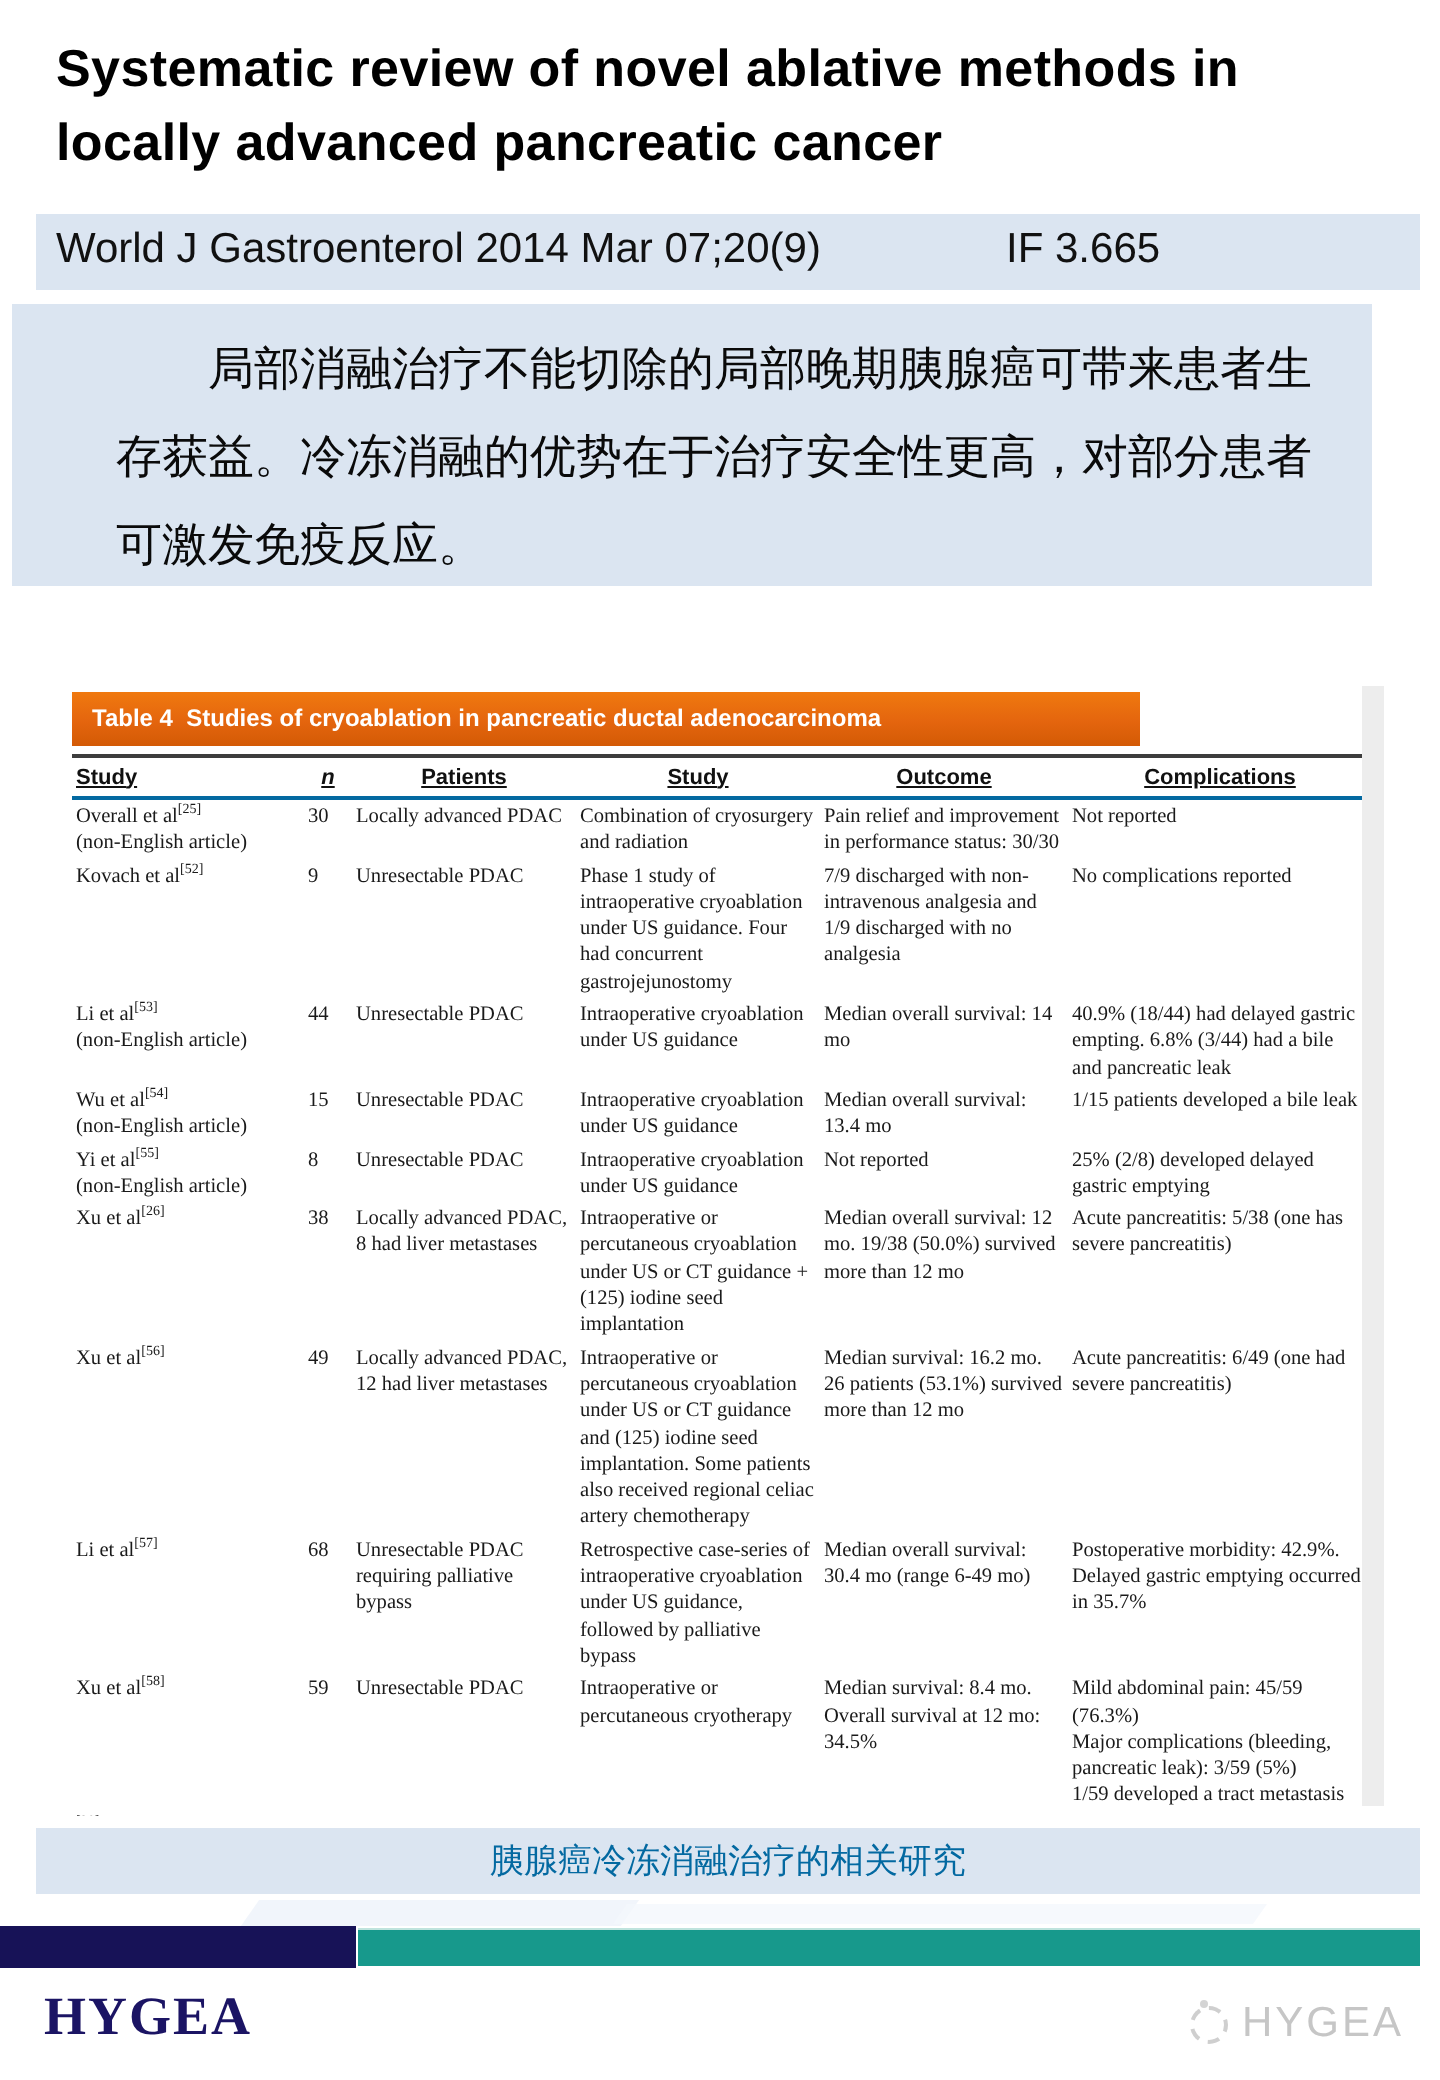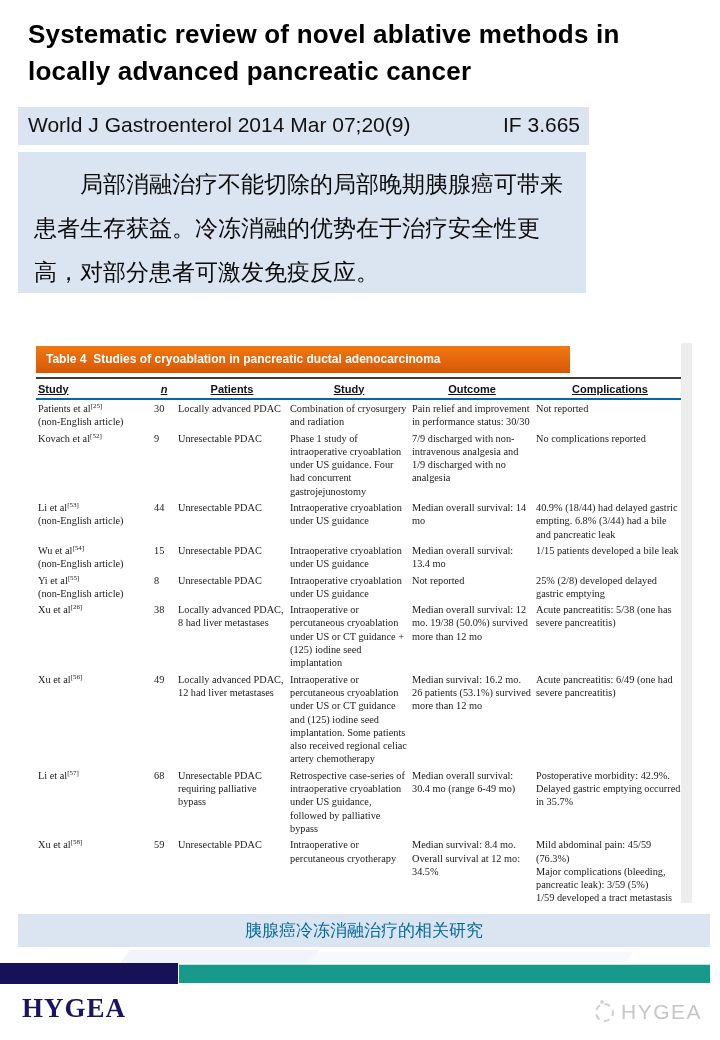--- a/index.html
+++ b/index.html
@@ -11,34 +11,35 @@
 
   
   .title {
     position:absolute; left:28px; top:16px; width:672px;
     font-size:26px; line-height:37px; font-weight:bold; color:#000;
     letter-spacing:0.2px;
   }
 
   
   .journal-band {
-    position:absolute; left:18px; top:107px; width:571px; height:38px;
+    position:absolute; left:18px; top:107px; width:692px; height:38px;
     background:var(--band_blue, #dbe5f1);
   }
   .journal-band .cite {
     position:absolute; left:10px; top:6px; font-size:21px; color:#111;
   }
   .journal-band .if {
     position:absolute; left:485px; top:6px; font-size:21px; color:#111;
   }
 
   
   .summary-band {
-    position:absolute; left:18px; top:152px; width:568px; height:141px;
+    position:absolute; left:6px; top:152px; width:680px; height:141px;
     background:var(--band_blue, #dbe5f1);
+    padding-left:36px;
   }
   .summary-band p {
     padding:10px 16px 0 16px; text-indent:2em;
     font-size:23px; line-height:44px; color:#0a0a0a;
   }
 
   
   .table-wrap {
     position:absolute; left:30px; top:335px; width:662px; height:573px;
     background:#fff; overflow:hidden;
@@ -158,21 +159,21 @@
           <th class="left">Study</th>
           <th><em>n</em></th>
           <th>Patients</th>
           <th>Study</th>
           <th>Outcome</th>
           <th>Complications</th>
         </tr>
       </thead>
       <tbody id="tbl-body">
           <tr>
-            <td class="left"><span>Patients et al</span><sup>[25]</sup><div>(non-English article)</div></td>
+            <td class="left"><span>Overall et al</span><sup>[25]</sup><div>(non-English article)</div></td>
             <td>30</td>
             <td>Locally advanced PDAC</td>
             <td>Combination of cryosurgery and radiation</td>
             <td>Pain relief and improvement in performance status: 30/30</td>
             <td>Not reported</td>
           </tr>
           <tr>
             <td class="left"><span>Kovach et al</span><sup>[52]</sup></td>
             <td>9</td>
             <td>Unresectable PDAC</td>

